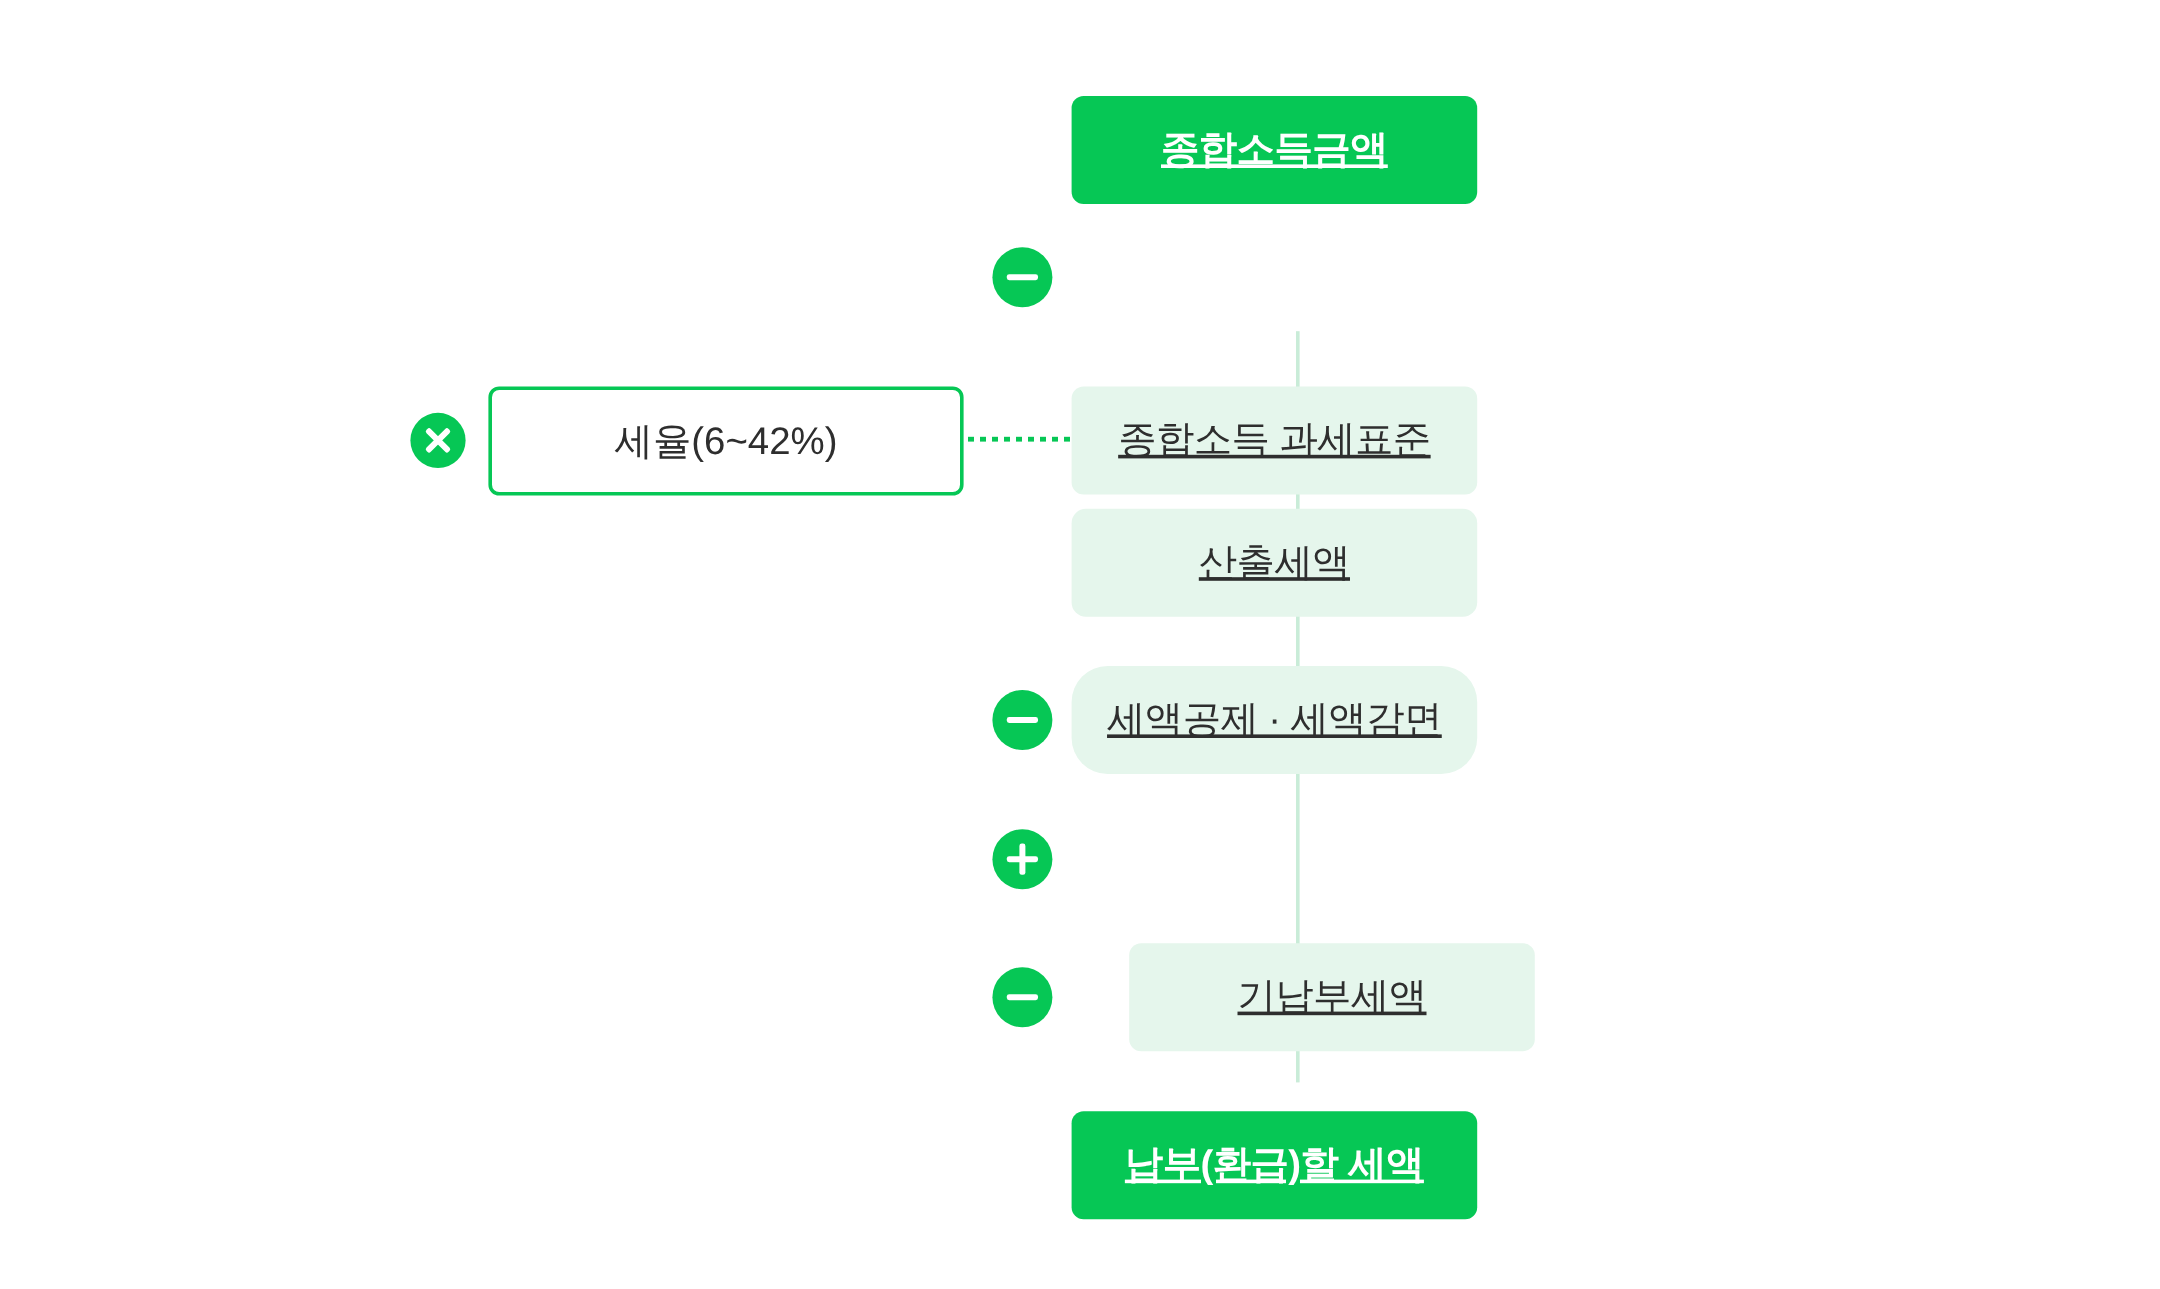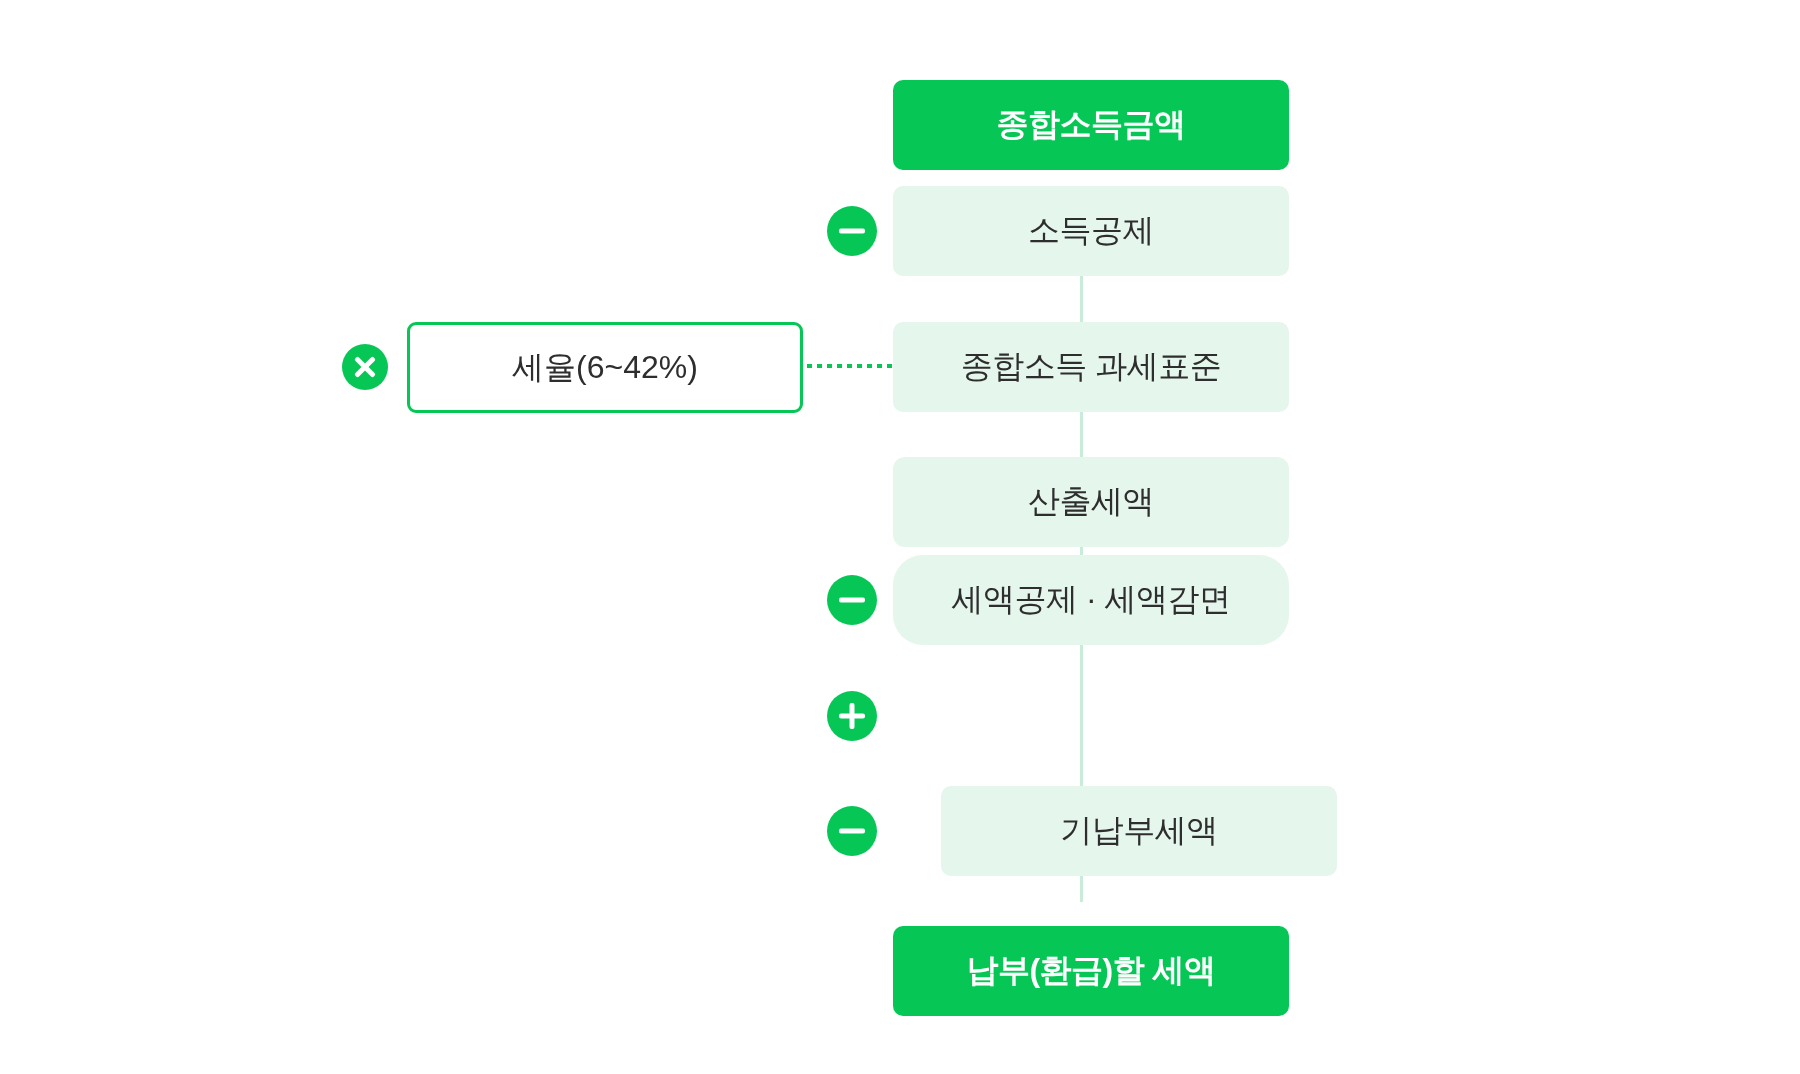--- a/index.html
+++ b/index.html
@@ -26,44 +26,45 @@
     top:276px;
     width:3px;
     height:626px;
     background:var(--connector);
     z-index:0;
   }
   
   .step{
     position:absolute;
     left:893px;
-    width:396px;
+    width:338px;
     height:90px;
     border-radius:10px;
     display:flex;
     align-items:center;
     justify-content:center;
     z-index:1;
     font-size:32px;
     letter-spacing:-0.5px;
+    text-decoration:underline;
   }
   .step.light{
     background:var(--light-green);
     color:var(--text-dark);
     font-weight:500;
   }
   .step.solid{
     background:var(--green);
     color:var(--white);
     font-weight:700;
   }
   .s1{top:80px;}
   .s2{top:186px;}
   .s3{top:322px;text-align:center;}
-  .s4{top:457px;border-radius:12px;}
+  .s4{top:424px;border-radius:12px;}
   .s5{top:555px;border-radius:30px;}
   .s6{top:672px;}
   .s7{top:786px;margin-left:48px;}
   .s8{top:926px;}
   
   .op{
     position:absolute;
     width:50px;
     height:50px;
     border-radius:50%;
@@ -124,23 +125,20 @@
   <div class="v-line"></div>
   <div class="dotted-line"></div>
 
   <div class="step solid s1">
     <span>종합소득금액</span>
   </div>
 
   <div class="op op-minus-1">
       <span class="h"></span>
     </div>
-  <div class="step light s2">
-    <span>소득공제</span>
-  </div>
 
   <div class="op op-mult">
       <span class="x1"></span>
       <span class="x2"></span>
     </div>
   <div class="rate-box">
     <span>세율(6~42%)</span>
   </div>
   <div class="step light s3">
     <span>종합소득 과세표준</span>

